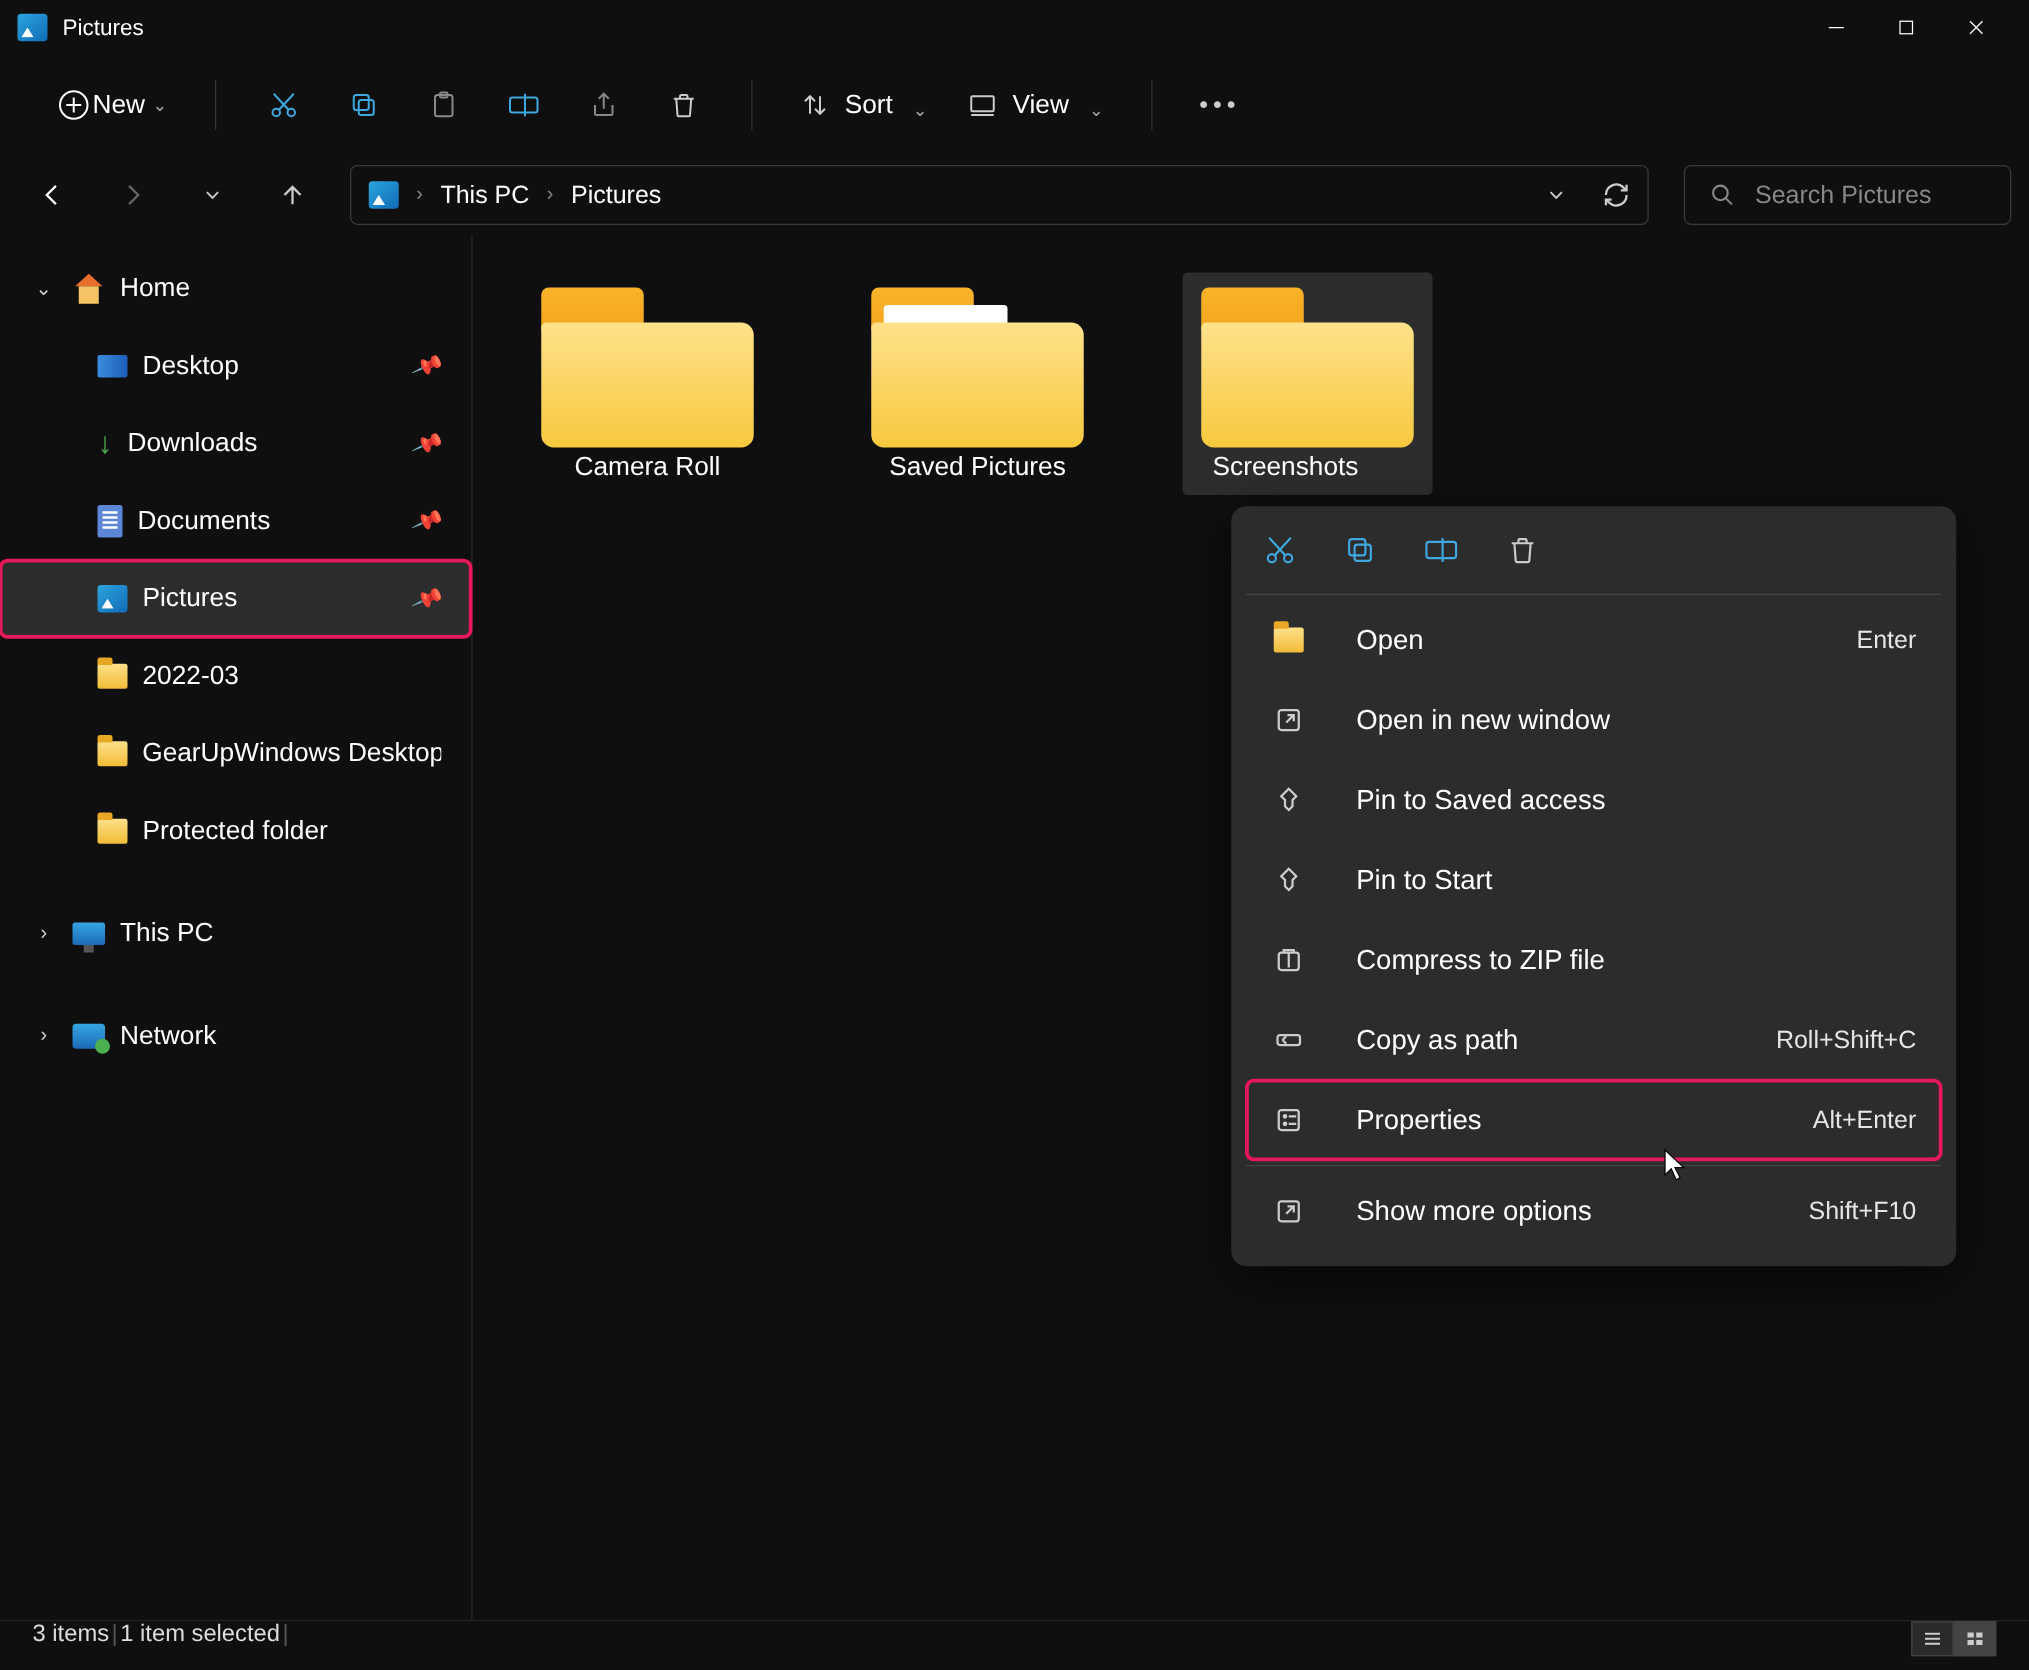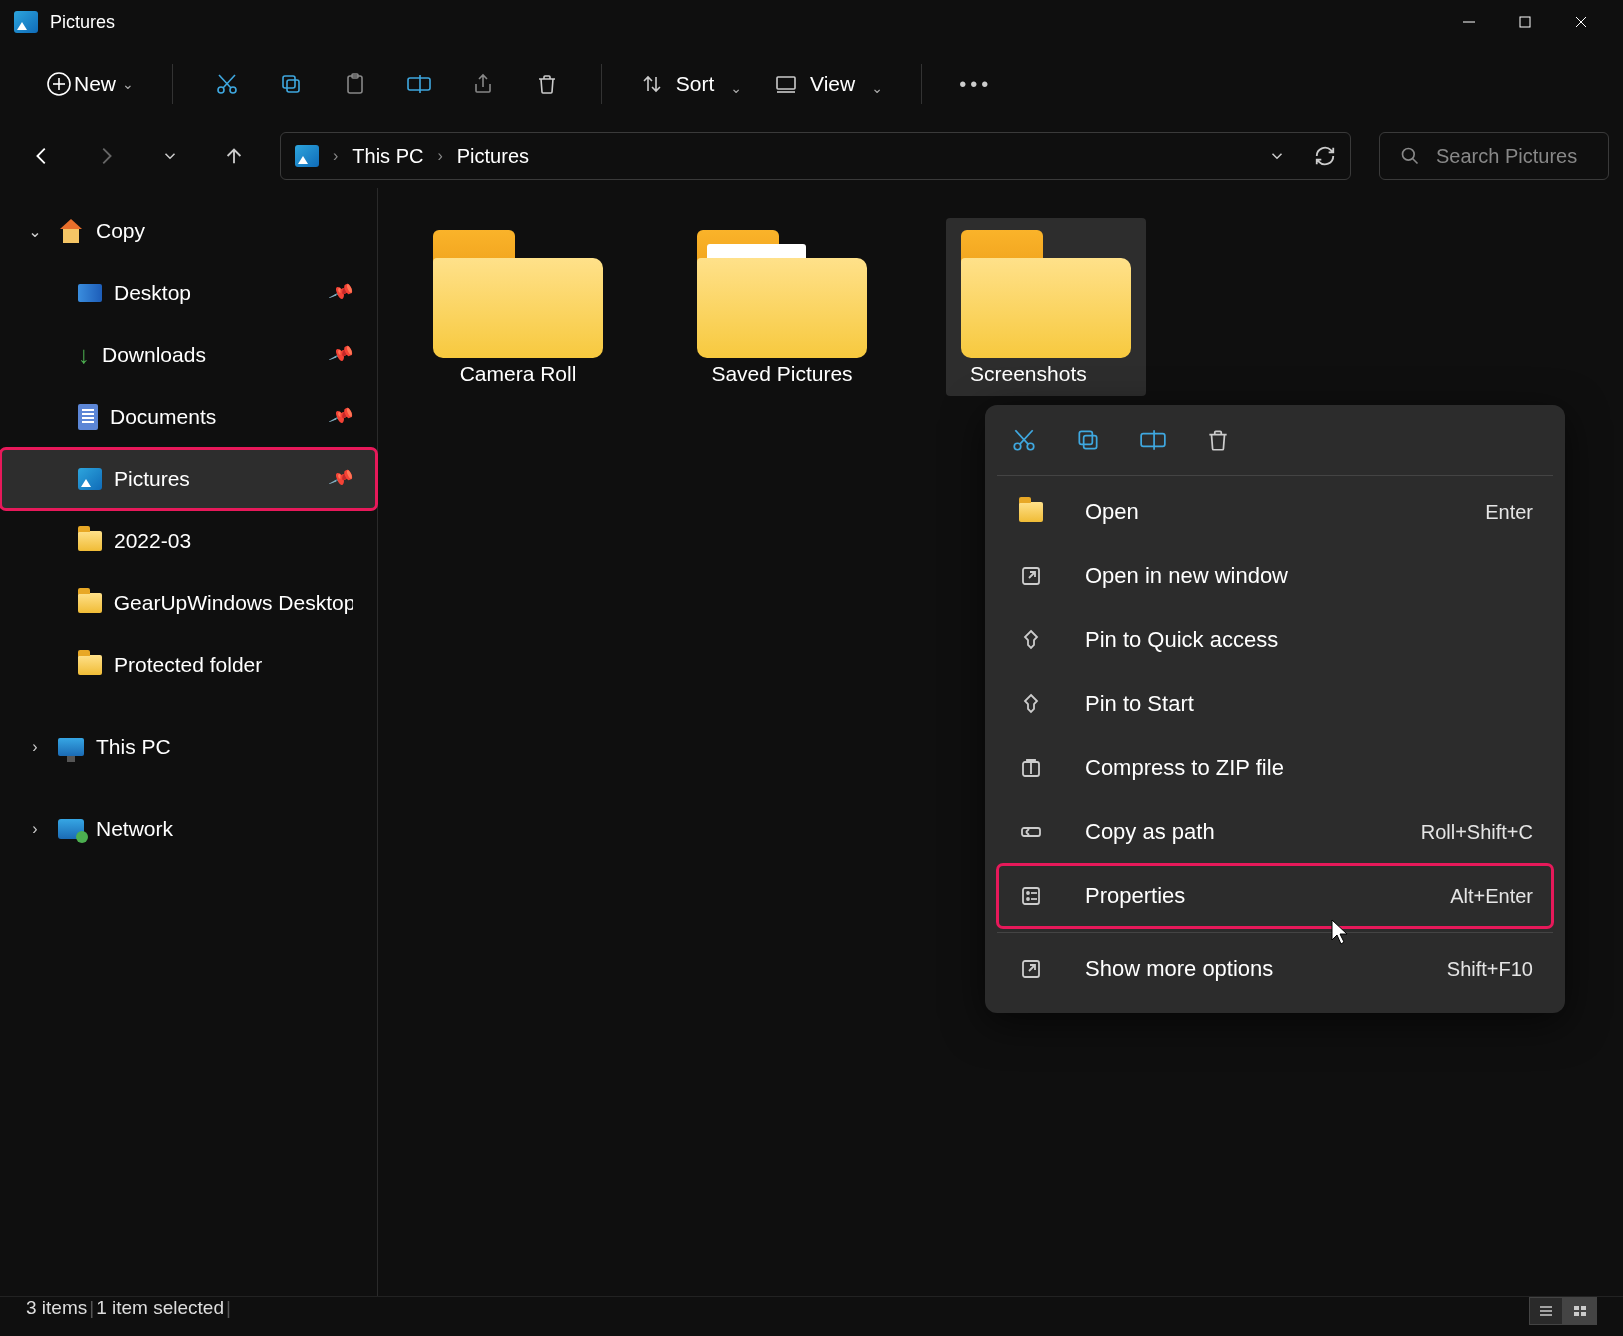--- a/index.html
+++ b/index.html
@@ -122,21 +122,21 @@
       color: #888;
       font-size: 16px;
     }
     .breadcrumb .right {
       margin-left: auto;
       display: flex;
       align-items: center;
       gap: 28px;
     }
     .searchbox {
-      width: 230px;
+      width: 262px;
       height: 48px;
       border: 1px solid #3a3a3a;
       border-radius: 6px;
       display: flex;
       align-items: center;
       padding: 0 20px;
       gap: 16px;
       color: #888;
       font-size: 20px;
     }
@@ -589,21 +589,21 @@
     <span>Search Pictures</span>
   </div>
 </div>
 
 <div class="main">
 
   <div class="sidebar">
     <div class="sb-item">
       <span class="sb-chevron">⌄</span>
       <span class="ico-home"></span>
-      <span>Copy</span>
+      <span>Home</span>
     </div>
 
     <div class="sb-item child">
       <span class="ico-desktop"></span>
       <span>Desktop</span>
       <span class="pin">📌</span>
     </div>
     <div class="sb-item child">
       <span class="ico-download">↓</span>
       <span>Downloads</span>
@@ -736,21 +736,21 @@
         </svg>
     </span>
     <span>Open in new window</span>
   </div>
   <div class="cm-item">
     <span class="cm-icon">
       <svg width="24" height="24" viewBox="0 0 24 24" fill="none" stroke="#ccc" stroke-width="1.8">
           <path d="M12 3l6 6-3 3v5l-3 3-3-3v-5L6 9z"></path>
         </svg>
     </span>
-    <span>Pin to Quick access</span>
+    <span>Pin to Saved access</span>
   </div>
   <div class="cm-item">
     <span class="cm-icon">
       <svg width="24" height="24" viewBox="0 0 24 24" fill="none" stroke="#ccc" stroke-width="1.8">
           <path d="M12 3l6 6-3 3v5l-3 3-3-3v-5L6 9z"></path>
         </svg>
     </span>
     <span>Pin to Start</span>
   </div>
   <div class="cm-item">

